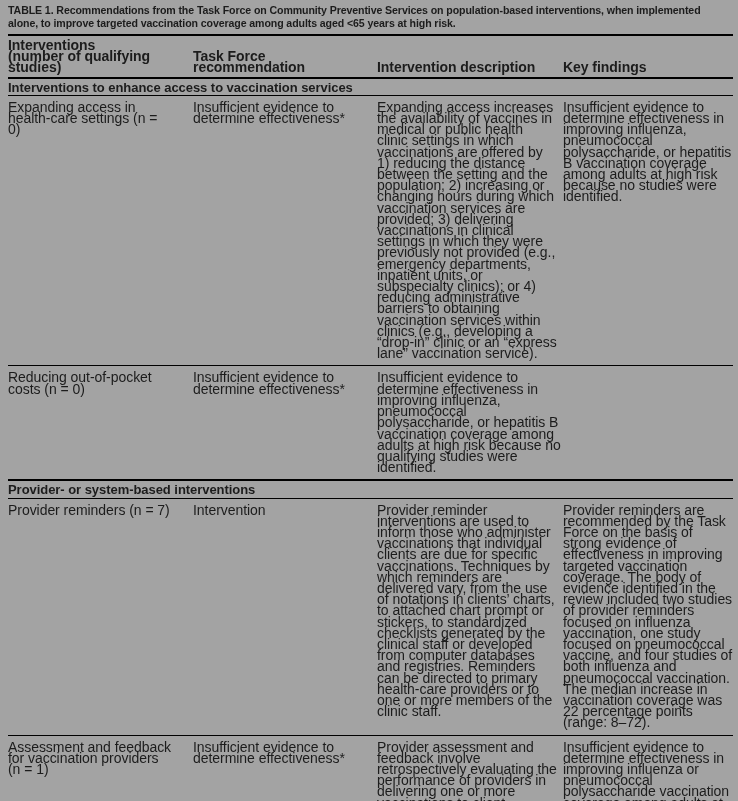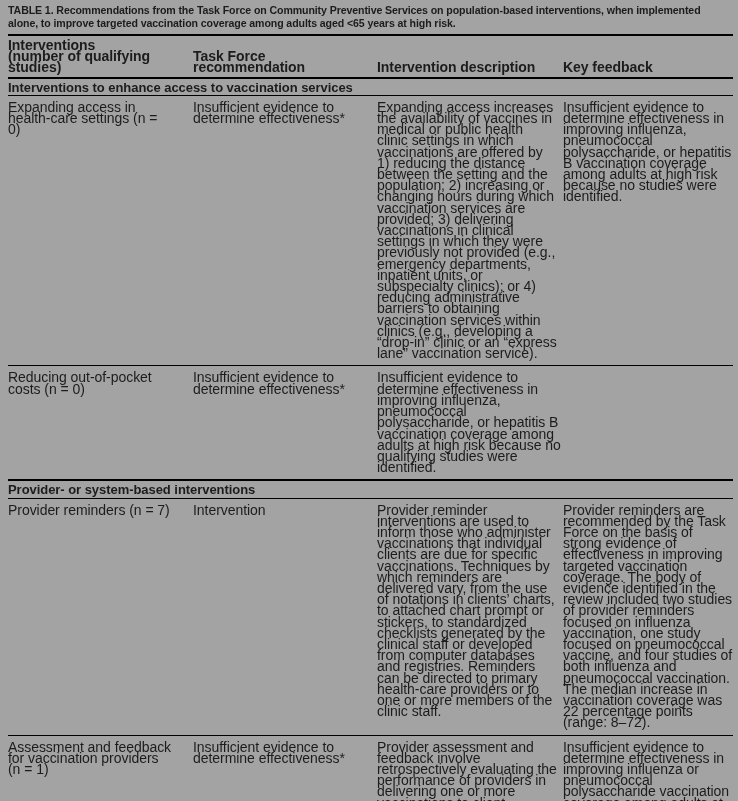--- a/index.html
+++ b/index.html
@@ -42,21 +42,21 @@
 
   <div class="rule thick"></div>
 
   <div class="grid-row header-row">
     <div class="cell c1">
       <div>Interventions</div>
       <div>(number of qualifying studies)</div>
     </div>
     <div class="cell c2">Task Force recommendation</div>
     <div class="cell c3">Intervention description</div>
-    <div class="cell c4">Key feedback</div>
+    <div class="cell c4">Key findings</div>
   </div>
 
   <div class="rule thick"></div>
 
   <div class="section-header">Interventions to enhance access to vaccination services</div>
 
   <div class="rule"></div>
 
   <div class="grid-row data-row row-1">
     <div class="cell c1">Expanding access in health-care settings (n = 0)</div>

